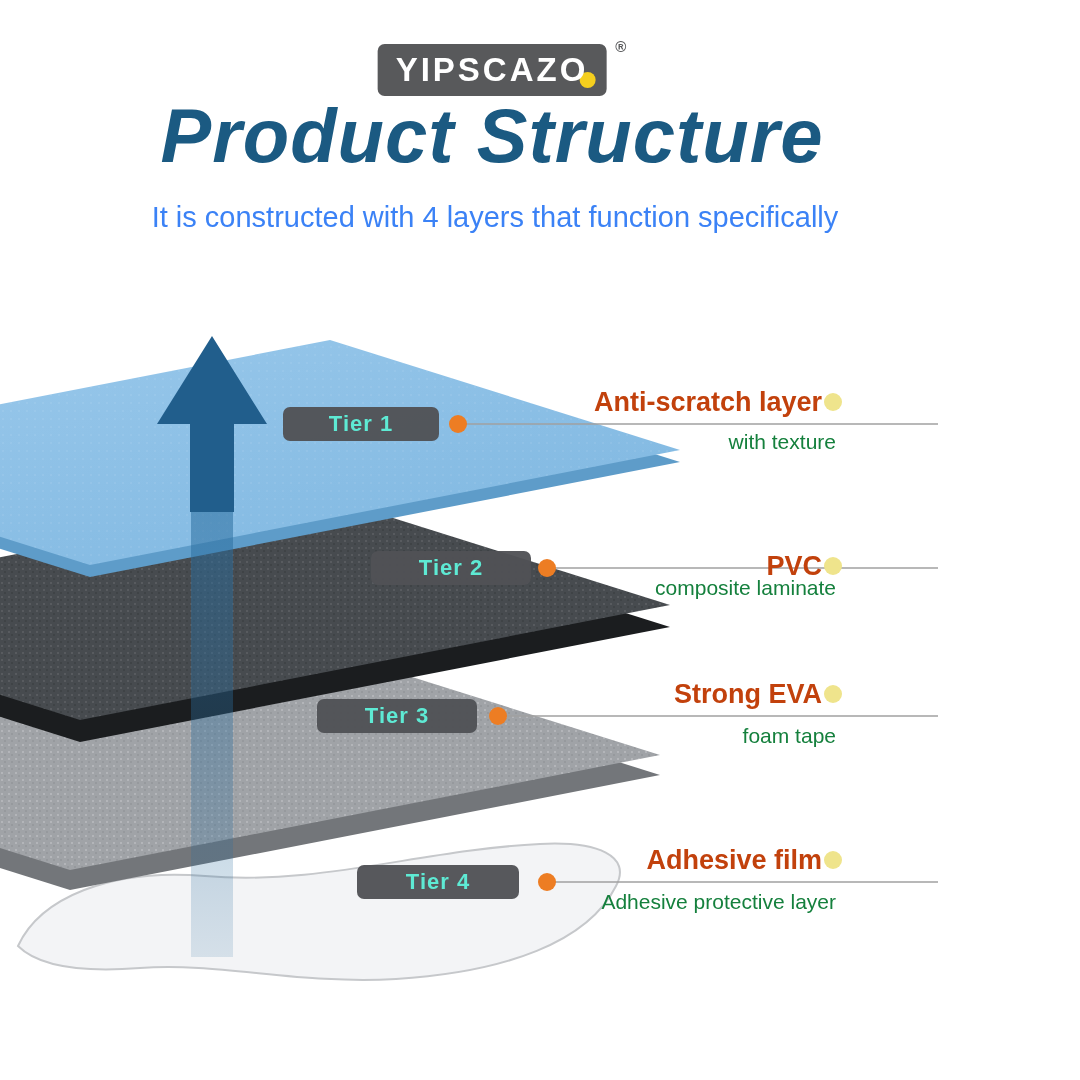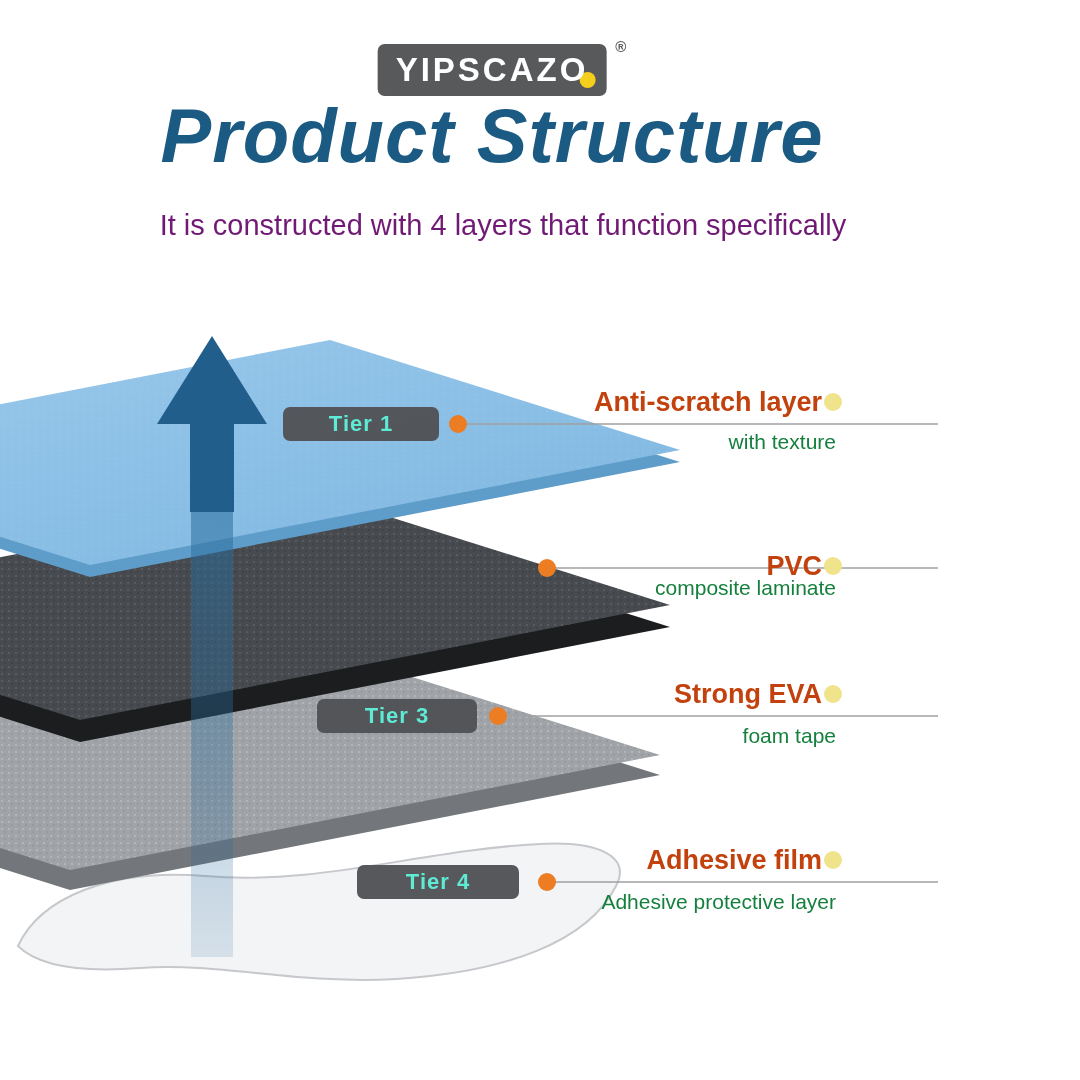--- a/index.html
+++ b/index.html
@@ -24,21 +24,21 @@
   .logo-reg{
     position:absolute;right:-20px;top:-6px;font-size:15px;letter-spacing:0;
     color:#58595b;font-weight:bold;
   }
   .page-title{
     position:absolute;top:92px;left:0;width:100%;text-align:center;
     font-size:76px;font-weight:800;color:#1b5a82;letter-spacing:1px;margin:0;font-style:italic;
   }
   .page-subtitle{
     position:absolute;top:198px;left:0;width:100%;text-align:center;
-    font-size:29px;color:#701a75;margin:11px;font-weight:400;
+    font-size:29px;color:#3b82f6;margin:3px;font-weight:400;
   }
 
   
   .tier-badge{
     position:absolute;background:rgba(80,81,85,0.96);color:#5eead4;
     font-size:22px;font-weight:bold;border-radius:7px;
     display:flex;align-items:center;justify-content:center;letter-spacing:1px;
   }
   #tier-badge-1{left:283px;top:407px;width:156px;height:34px;}
   #tier-badge-2{left:371px;top:551px;width:160px;height:34px;}
@@ -122,20 +122,21 @@
 
   <div class="logo-badge">
     <span>YIPSCAZ</span><span class="logo-o"><span class="logo-accent"></span><span class="logo-o-letter">O</span></span>
     <span class="logo-reg">®</span>
   </div>
 
   <h1 class="page-title">Product Structure</h1>
   <p class="page-subtitle">It is constructed with 4 layers that function specifically</p>
 
   <div class="tier-badge" id="tier-badge-1">Tier 1</div>
+  <div class="tier-badge" id="tier-badge-2">Tier 2</div>
   <div class="tier-badge" id="tier-badge-3">Tier 3</div>
   <div class="tier-badge" id="tier-badge-4">Tier 4</div>
 
   <div class="layer-name" id="layer-name-1">
     <span>Anti-scratch layer</span>
     <span class="accent-dot"></span>
   </div>
   <div class="layer-desc" id="layer-desc-1">with texture</div>
 
   <div class="layer-name" id="layer-name-2">

